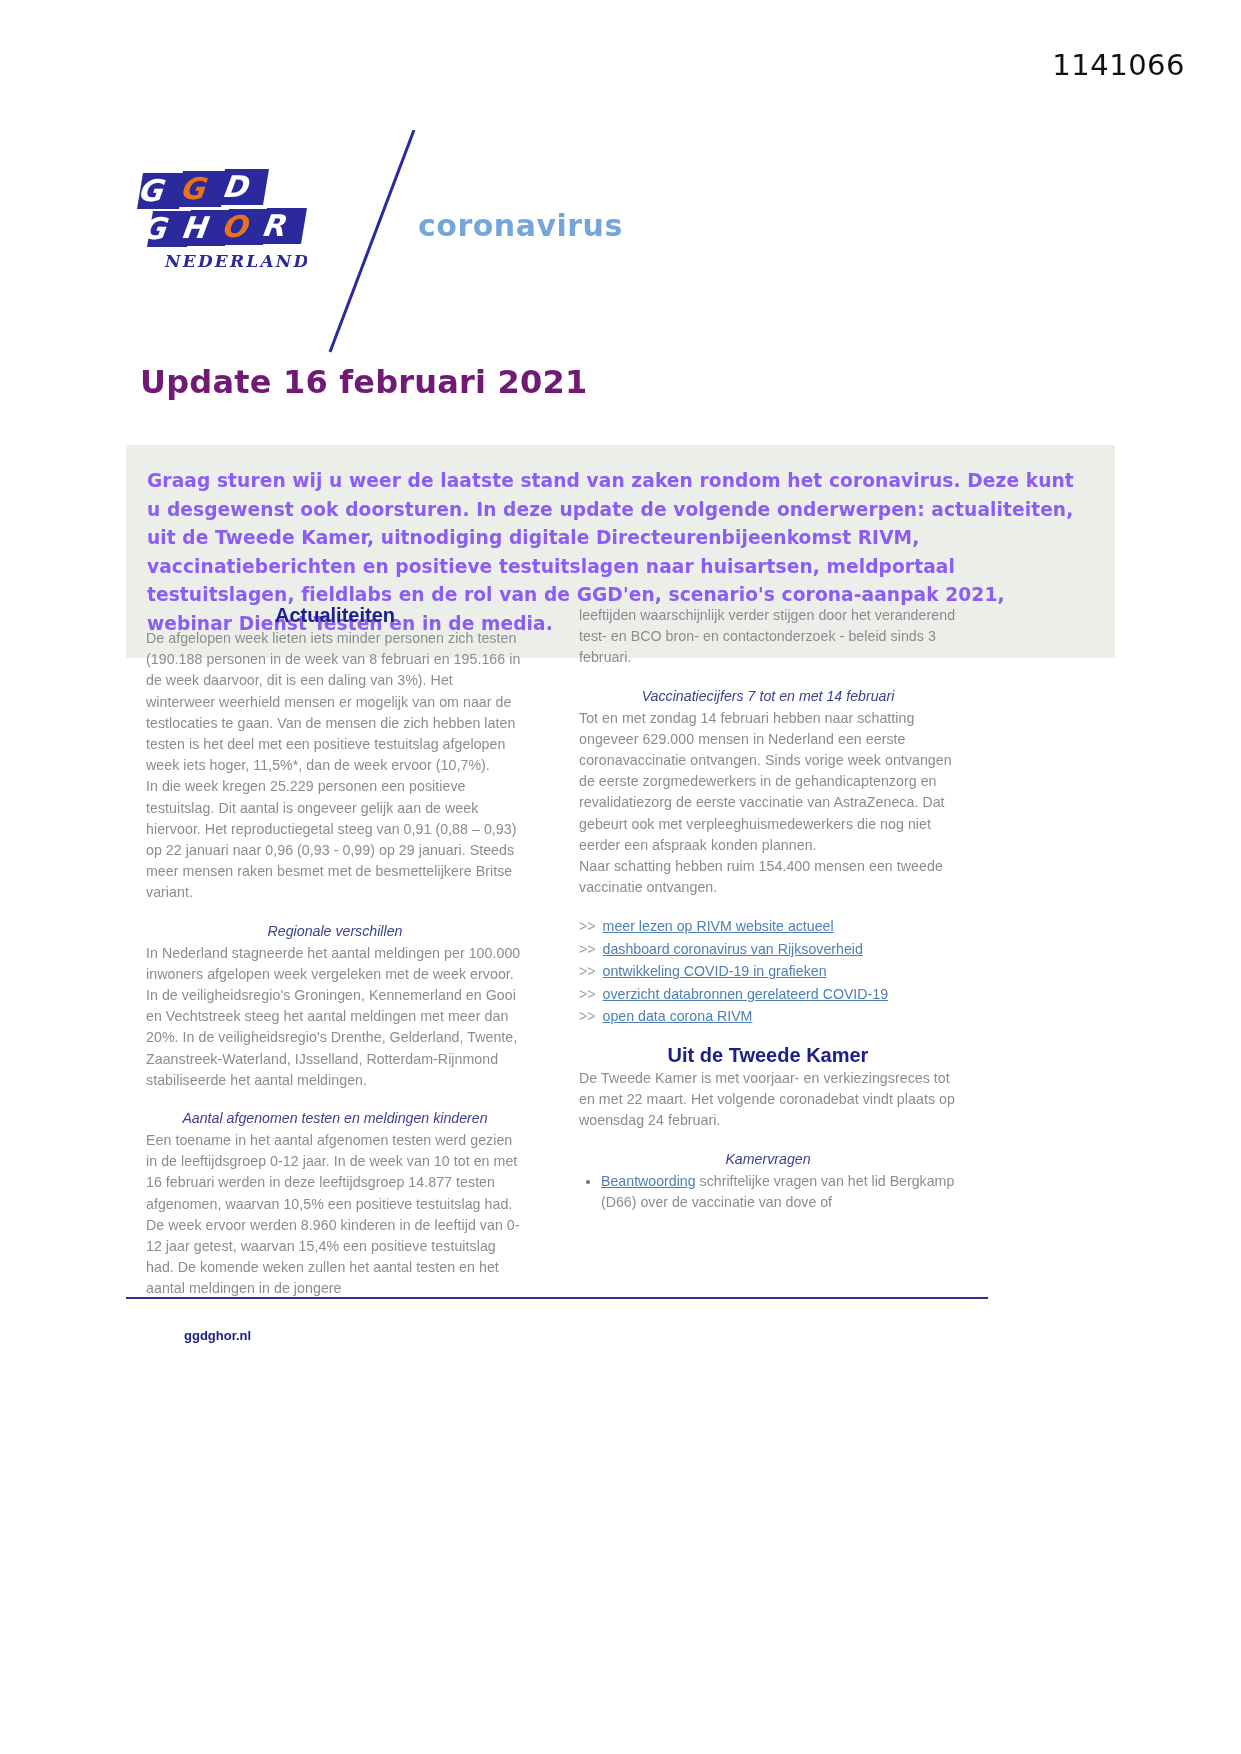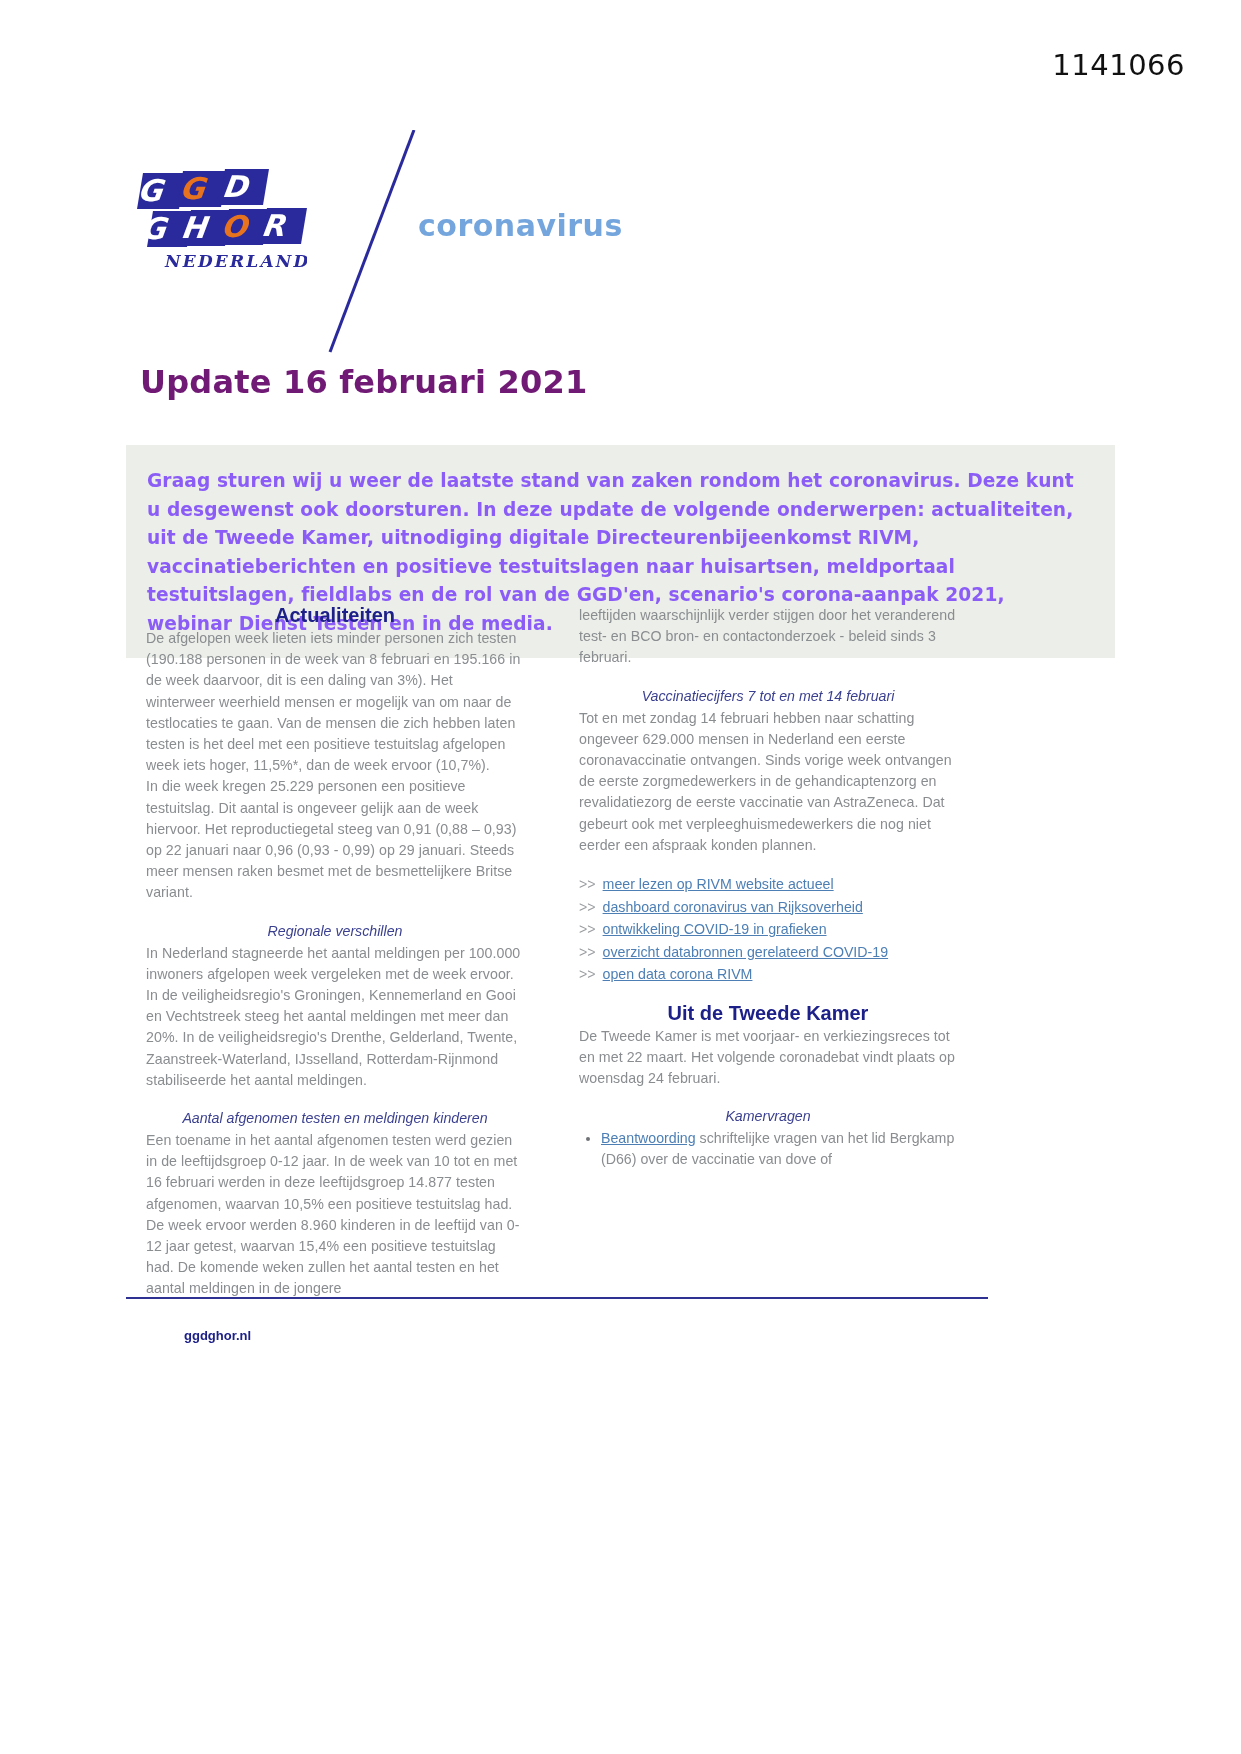--- a/index.html
+++ b/index.html
@@ -177,20 +177,21 @@
       <div class="gap"></div>
       <div class="h-sub">Aantal afgenomen testen en meldingen kinderen</div>
       <p class="body-p">Een toename in het aantal afgenomen testen werd gezien in de leeftijdsgroep 0-12 jaar. In de week van 10 tot en met 16 februari werden in deze leeftijdsgroep 14.877 testen afgenomen, waarvan 10,5%  een positieve testuitslag had. De week ervoor werden 8.960 kinderen in de leeftijd van 0-12 jaar getest, waarvan 15,4% een positieve testuitslag had. De komende weken zullen het aantal testen en het aantal meldingen in de jongere</p>
     </div>
 
     <div class="col right">
       <p class="body-p">leeftijden waarschijnlijk verder stijgen door het veranderend test- en BCO bron- en contactonderzoek - beleid sinds 3 februari.</p>
       <div class="gap"></div>
       <div class="h-sub">Vaccinatiecijfers 7 tot en met 14 februari</div>
       <p class="body-p">Tot en met zondag 14 februari hebben naar schatting ongeveer 629.000 mensen in Nederland een eerste coronavaccinatie ontvangen. Sinds vorige week ontvangen de eerste zorgmedewerkers in de gehandicaptenzorg en revalidatiezorg de eerste vaccinatie van AstraZeneca. Dat gebeurt ook met verpleeghuismedewerkers die nog niet eerder een afspraak konden plannen.</p>
+      <p class="body-p">Naar schatting hebben ruim 154.400 mensen een tweede vaccinatie ontvangen.</p>
       <div class="gap"></div>
 
       <ul class="linklist">
         <li>
           <span class="chev">&gt;&gt;</span>
           <span class="lnk">meer lezen op RIVM website actueel</span>
         </li>
         <li>
           <span class="chev">&gt;&gt;</span>
           <span class="lnk">dashboard coronavirus van Rijksoverheid</span>

